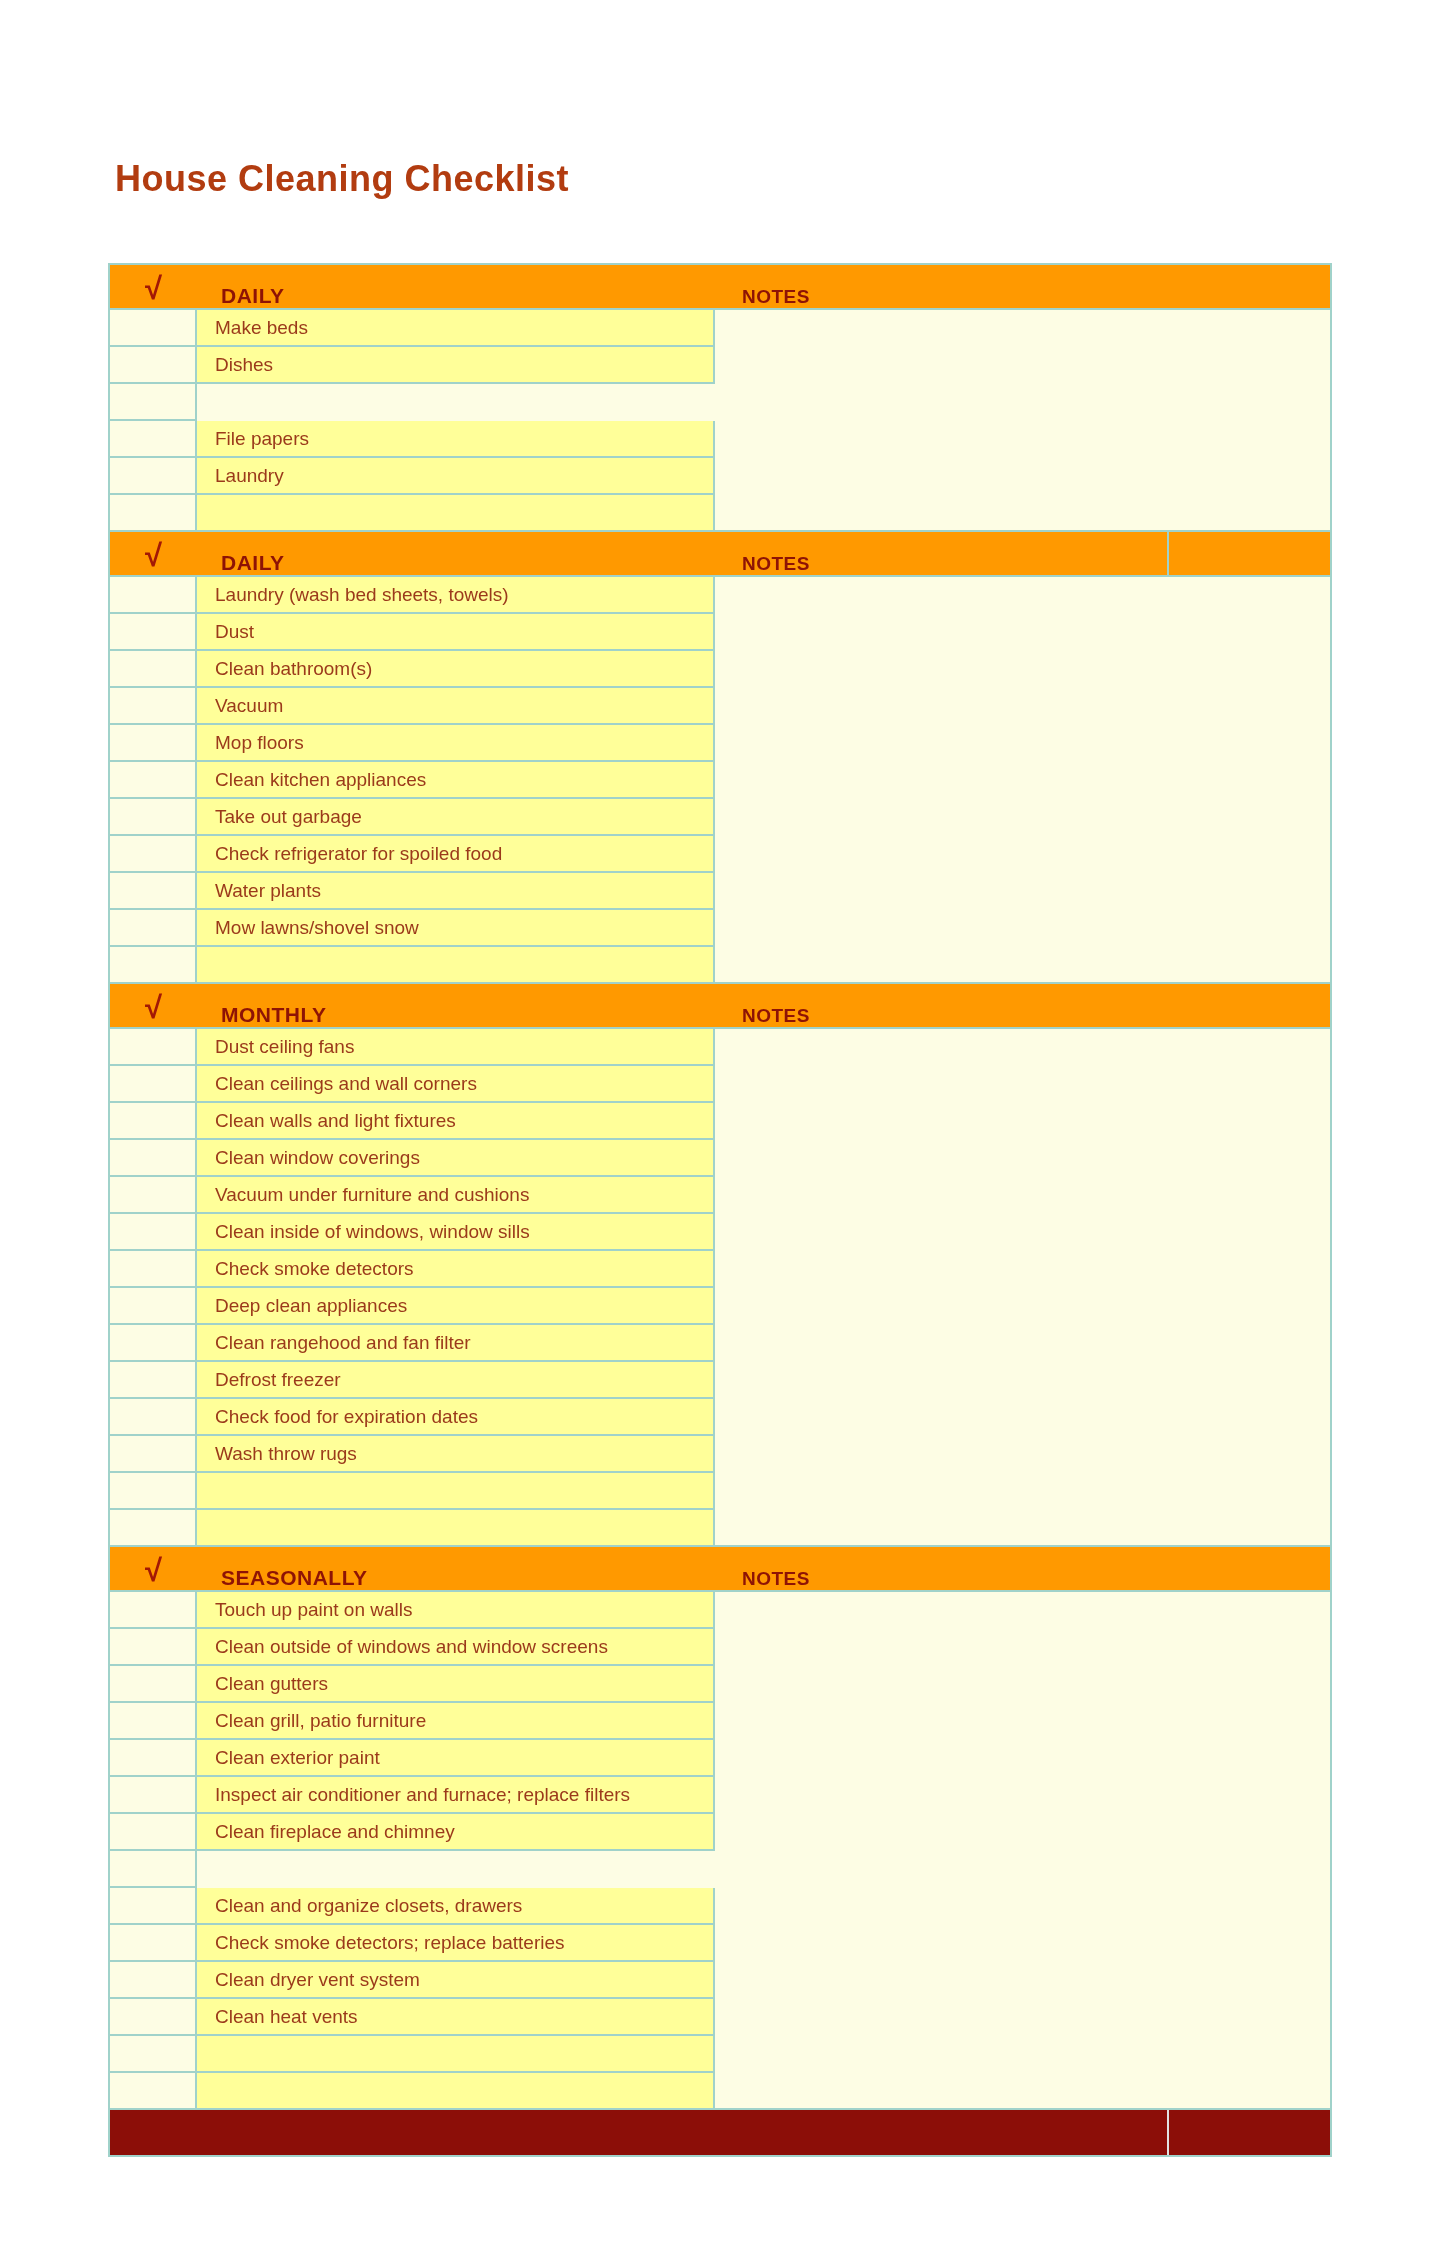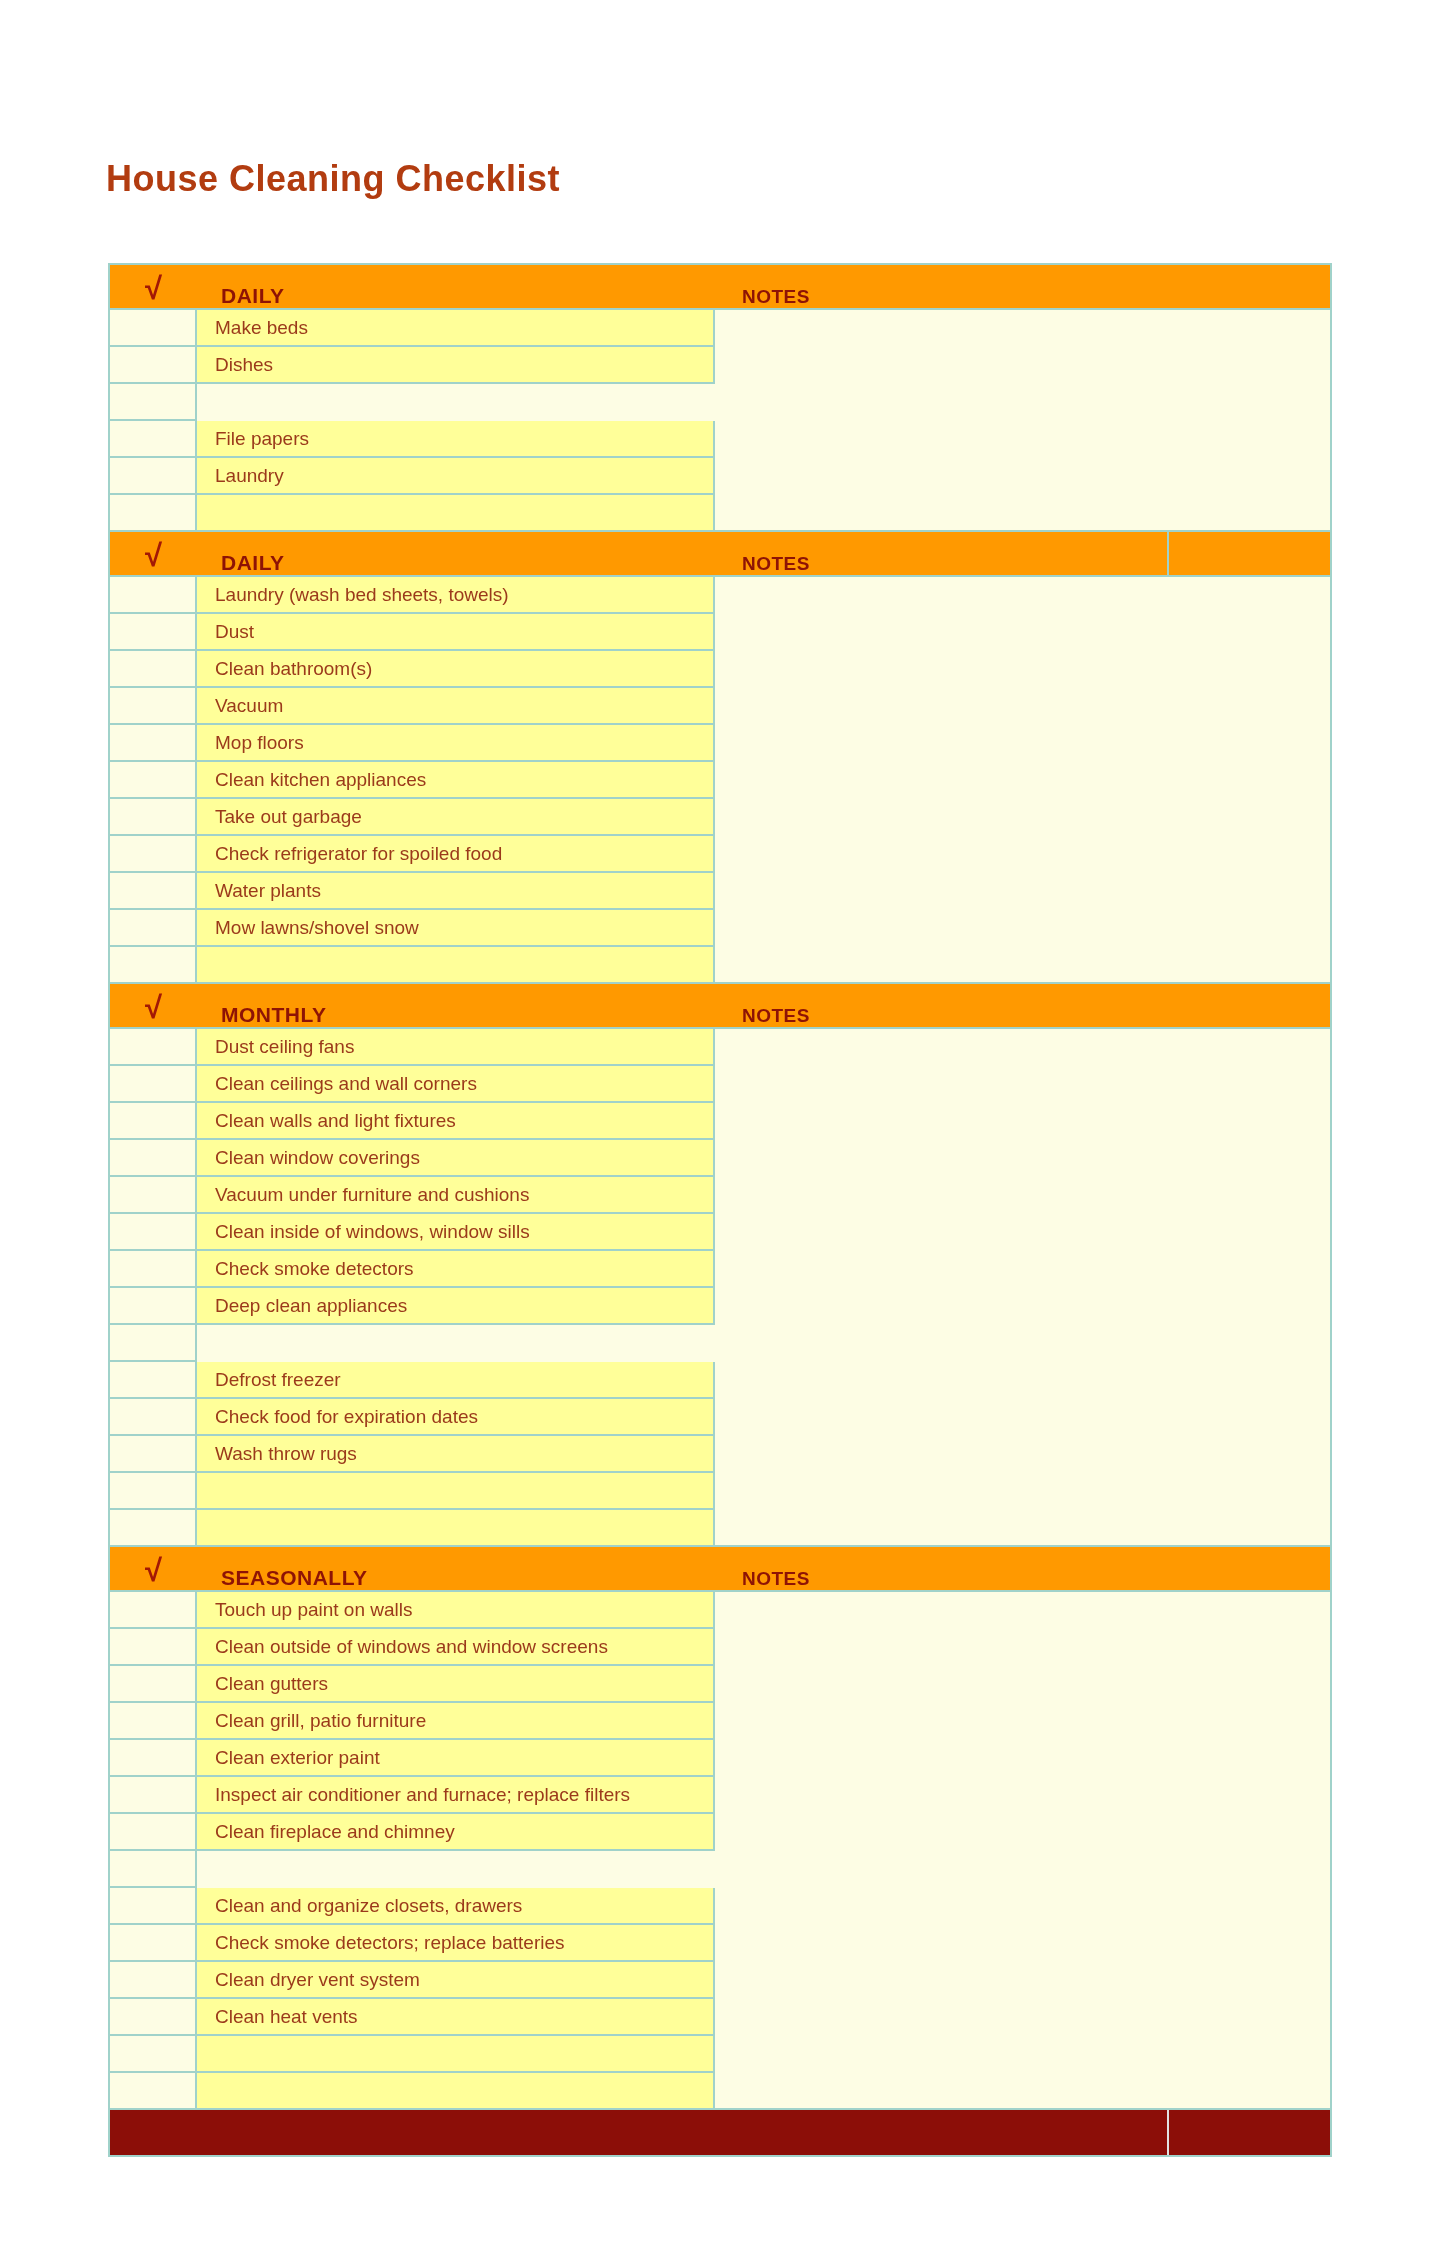--- a/index.html
+++ b/index.html
@@ -1,21 +1,21 @@
 <!DOCTYPE html>
 <html style="--title-text: #B23C10; --header-bg: #FF9900; --header-text: #8E1305; --check-mark: #A31805; --task-bg: #FFFF99; --cell-bg: #FDFDE4; --border: #A0D2CA; --item-text: #9B3A1B; --footer-bg: #8C0E08; --footer-divider: #E2E2E2;"><head>
 <meta charset="utf-8">
 <style>
   html,body { margin:0; padding:0; }
   body {
     width:1430px; height:2250px; background:#ffffff; position:relative;
     font-family:"Liberation Sans", sans-serif;
   }
   .title {
-    position:absolute; left:106px; top:158px; margin:0;
+    position:absolute; left:115px; top:158px; margin:0;
     font-size:36px; font-weight:bold; color:var(--title-text);
     letter-spacing:0.5px;
   }
   .checklist {
     position:absolute; left:108px; top:263px; width:1224px;
     border:2px solid var(--border); box-sizing:border-box;
     background:var(--cell-bg);
   }
   
   .hdr {
@@ -147,20 +147,21 @@
       <div class="rc rc2">Clean window coverings</div>
       <div class="rc rc1"></div>
       <div class="rc rc2">Vacuum under furniture and cushions</div>
       <div class="rc rc1"></div>
       <div class="rc rc2">Clean inside of windows, window sills</div>
       <div class="rc rc1"></div>
       <div class="rc rc2">Check smoke detectors</div>
       <div class="rc rc1"></div>
       <div class="rc rc2">Deep clean appliances</div>
       <div class="rc rc1"></div>
+      <div class="rc rc2">Clean rangehood and fan filter</div>
       <div class="rc rc1"></div>
       <div class="rc rc2">Defrost freezer</div>
       <div class="rc rc1"></div>
       <div class="rc rc2">Check food for expiration dates</div>
       <div class="rc rc1"></div>
       <div class="rc rc2">Wash throw rugs</div>
       <div class="rc rc1"></div>
       <div class="rc rc2"></div>
       <div class="rc rc1"></div>
       <div class="rc rc2"></div>

